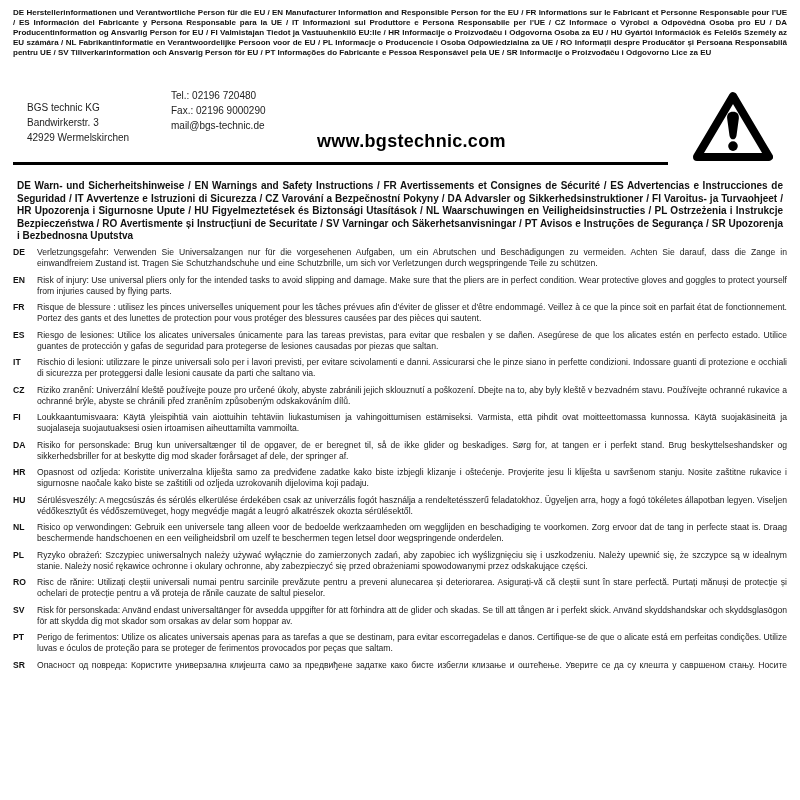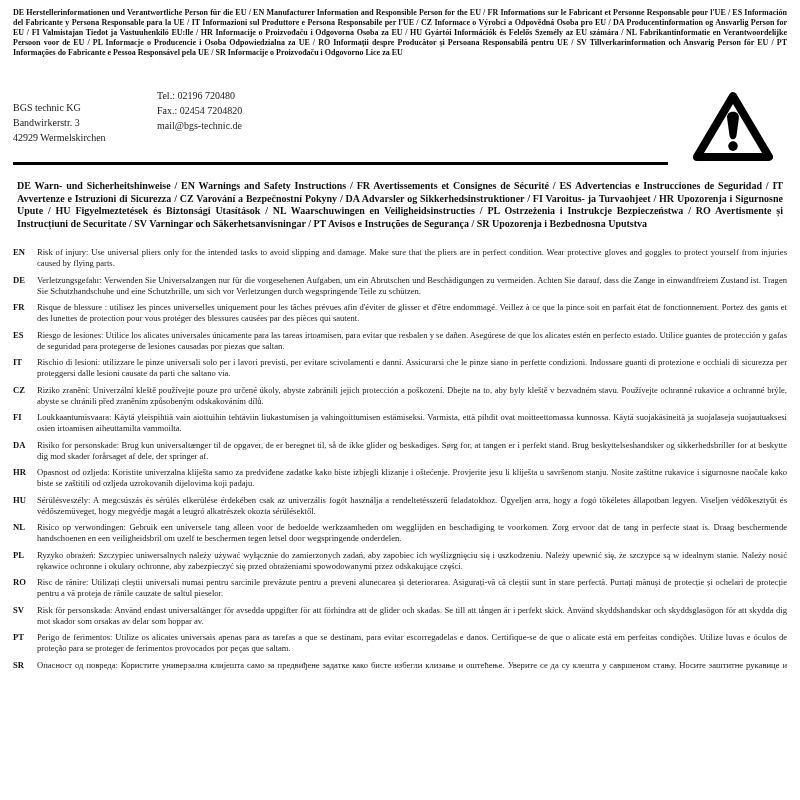--- a/index.html
+++ b/index.html
@@ -1,18 +1,18 @@
 <!DOCTYPE html>
 <html><head>
 <meta charset="utf-8">
 <style>
   html,body{margin:0;padding:0;background:#fff;}
   .page{
     width:800px;height:672px;position:relative;background:#ffffff;
-    color:#1a1a1a;font-family:Liberation Serif, serif;overflow:hidden;
+    color:#1a1a1a;font-family:Liberation Sans, sans-serif;overflow:hidden;
   }
   .top-header{
     position:absolute;left:13px;right:13px;top:8px;margin:0;
     font-size:8px;font-weight:bold;line-height:10px;text-align:justify;color:#111;
   }
   .brand-row{
     position:absolute;left:13px;right:13px;top:88px;height:74px;
     display:flex;align-items:flex-start;
   }
   .logo{flex:0 0 150px;position:relative;padding-top:0;color:#000;}
@@ -21,21 +21,21 @@
     text-shadow:0.8px 0 currentColor,-0.8px 0 currentColor;white-space:nowrap;
   }
   .reg{
     display:inline-block;font-size:11px;font-weight:bold;letter-spacing:0;
     position:relative;top:-24px;left:4px;text-shadow:none;
   }
   .logo-sub{
     font-size:11.5px;font-weight:bold;letter-spacing:6.5px;
     margin-top:-5px;padding-left:30px;white-space:nowrap;
   }
-  .address{flex:0 0 130px;margin-top:12px;font-size:10px;line-height:15px;color:#222;}
+  .address{flex:0 0 130px;margin-left:14px;margin-top:12px;font-size:10px;line-height:15px;color:#222;}
   .contact{flex:0 0 128px;margin-left:14px;font-size:10px;line-height:15px;color:#222;}
   .website{
     margin-left:18px;align-self:flex-end;margin-bottom:10px;
     font-size:18px;font-weight:bold;letter-spacing:0.3px;color:#000;white-space:nowrap;
   }
   .rule{position:absolute;left:13px;top:162px;width:655px;height:2.5px;background:#000;}
   .warning-triangle{position:absolute;right:27px;top:89px;width:80px;height:75px;}
   .warn-header{
     position:absolute;left:13px;right:13px;top:176px;margin:4px;
     font-size:10px;font-weight:bold;line-height:12.5px;text-align:justify;color:#111;
@@ -55,66 +55,67 @@
   <div class="brand-row">
 
     <div class="address">
       <div>BGS technic KG</div>
       <div>Bandwirkerstr. 3</div>
       <div>42929 Wermelskirchen</div>
     </div>
 
     <div class="contact">
       <div>Tel.: 02196 720480</div>
-      <div>Fax.: 02454 7204820</div>
+      <div>Fax.: 02196 9000290</div>
       <div>mail@bgs-technic.de</div>
     </div>
 
+    <div class="website">www.bgstechnic.com</div>
   </div>
 
   <div class="rule"></div>
 
   <svg class="warning-triangle" viewBox="0 0 100 90" aria-hidden="true">
     <path d="M50 7 L95 83 L5 83 Z" fill="#ffffff" stroke="#000000" stroke-width="10" stroke-linejoin="round"></path>
     <path d="M50 26.5c-5.2 0-7.9 3.2-7.3 8.4l2.9 21.2c.4 3 2.1 4.9 4.4 4.9s4-1.9 4.4-4.9l2.9-21.2c.6-5.2-2.1-8.4-7.3-8.4z" fill="#000000"></path>
     <circle cx="50" cy="69.5" r="6" fill="#000000"></circle>
   </svg>
 
   <p class="warn-header">DE Warn- und Sicherheitshinweise / EN Warnings and Safety Instructions / FR Avertissements et Consignes de Sécurité / ES Advertencias e Instrucciones de Seguridad / IT Avvertenze e Istruzioni di Sicurezza / CZ Varování a Bezpečnostní Pokyny / DA Advarsler og Sikkerhedsinstruktioner / FI Varoitus- ja Turvaohjeet / HR Upozorenja i Sigurnosne Upute / HU Figyelmeztetések és Biztonsági Utasítások / NL Waarschuwingen en Veiligheidsinstructies / PL Ostrzeżenia i Instrukcje Bezpieczeństwa / RO Avertismente și Instrucțiuni de Securitate / SV Varningar och Säkerhetsanvisningar / PT Avisos e Instruções de Segurança / SR Upozorenja i Bezbednosna Uputstva</p>
 
   <div class="warnings">
 
       <div class="warning-row">
-        <span class="lang">EN</span>
-        <span class="txt">Risk of injury: Use universal pliers only for the intended tasks to avoid slipping and damage. Make sure that the pliers are in perfect condition. Wear protective gloves and goggles to protect yourself from injuries caused by flying parts.</span>
+        <span class="lang">DE</span>
+        <span class="txt">Verletzungsgefahr: Verwenden Sie Universalzangen nur für die vorgesehenen Aufgaben, um ein Abrutschen und Beschädigungen zu vermeiden. Achten Sie darauf, dass die Zange in einwandfreiem Zustand ist. Tragen Sie Schutzhandschuhe und eine Schutzbrille, um sich vor Verletzungen durch wegspringende Teile zu schützen.</span>
       </div>
 
       <div class="warning-row">
-        <span class="lang">DE</span>
-        <span class="txt">Verletzungsgefahr: Verwenden Sie Universalzangen nur für die vorgesehenen Aufgaben, um ein Abrutschen und Beschädigungen zu vermeiden. Achten Sie darauf, dass die Zange in einwandfreiem Zustand ist. Tragen Sie Schutzhandschuhe und eine Schutzbrille, um sich vor Verletzungen durch wegspringende Teile zu schützen.</span>
+        <span class="lang">EN</span>
+        <span class="txt">Risk of injury: Use universal pliers only for the intended tasks to avoid slipping and damage. Make sure that the pliers are in perfect condition. Wear protective gloves and goggles to protect yourself from injuries caused by flying parts.</span>
       </div>
 
       <div class="warning-row">
         <span class="lang">FR</span>
         <span class="txt">Risque de blessure : utilisez les pinces universelles uniquement pour les tâches prévues afin d'éviter de glisser et d'être endommagé. Veillez à ce que la pince soit en parfait état de fonctionnement. Portez des gants et des lunettes de protection pour vous protéger des blessures causées par des pièces qui sautent.</span>
       </div>
 
       <div class="warning-row">
         <span class="lang">ES</span>
-        <span class="txt">Riesgo de lesiones: Utilice los alicates universales únicamente para las tareas irtoamisen, para evitar que resbalen y se dañen. Asegúrese de que los alicates estén en perfecto estado. Utilice guantes de protección y gafas de seguridad para protegerse de lesiones causadas por piezas que saltan.</span>
+        <span class="txt">Riesgo de lesiones: Utilice los alicates universales únicamente para las tareas previstas, para evitar que resbalen y se dañen. Asegúrese de que los alicates estén en perfecto estado. Utilice guantes de protección y gafas de seguridad para protegerse de lesiones causadas por piezas que saltan.</span>
       </div>
 
       <div class="warning-row">
         <span class="lang">IT</span>
         <span class="txt">Rischio di lesioni: utilizzare le pinze universali solo per i lavori previsti, per evitare scivolamenti e danni. Assicurarsi che le pinze siano in perfette condizioni. Indossare guanti di protezione e occhiali di sicurezza per proteggersi dalle lesioni causate da parti che saltano via.</span>
       </div>
 
       <div class="warning-row">
         <span class="lang">CZ</span>
-        <span class="txt">Riziko zranění: Univerzální kleště používejte pouze pro určené úkoly, abyste zabránili jejich protección a poškození. Dbejte na to, aby byly kleště v bezvadném stavu. Používejte ochranné rukavice a ochranné brýle, abyste se chránili před zraněním způsobeným odskakováním dílů.</span>
+        <span class="txt">Riziko zranění: Univerzální kleště používejte pouze pro určené úkoly, abyste zabránili jejich sklouznutí a poškození. Dbejte na to, aby byly kleště v bezvadném stavu. Používejte ochranné rukavice a ochranné brýle, abyste se chránili před zraněním způsobeným odskakováním dílů.</span>
       </div>
 
       <div class="warning-row">
         <span class="lang">FI</span>
         <span class="txt">Loukkaantumisvaara: Käytä yleispihtiä vain aiottuihin tehtäviin liukastumisen ja vahingoittumisen estämiseksi. Varmista, että pihdit ovat moitteettomassa kunnossa. Käytä suojakäsineitä ja suojalaseja suojautuaksesi osien irtoamisen aiheuttamilta vammoilta.</span>
       </div>
 
       <div class="warning-row">
         <span class="lang">DA</span>
         <span class="txt">Risiko for personskade: Brug kun universaltænger til de opgaver, de er beregnet til, så de ikke glider og beskadiges. Sørg for, at tangen er i perfekt stand. Brug beskyttelseshandsker og sikkerhedsbriller for at beskytte dig mod skader forårsaget af dele, der springer af.</span>

